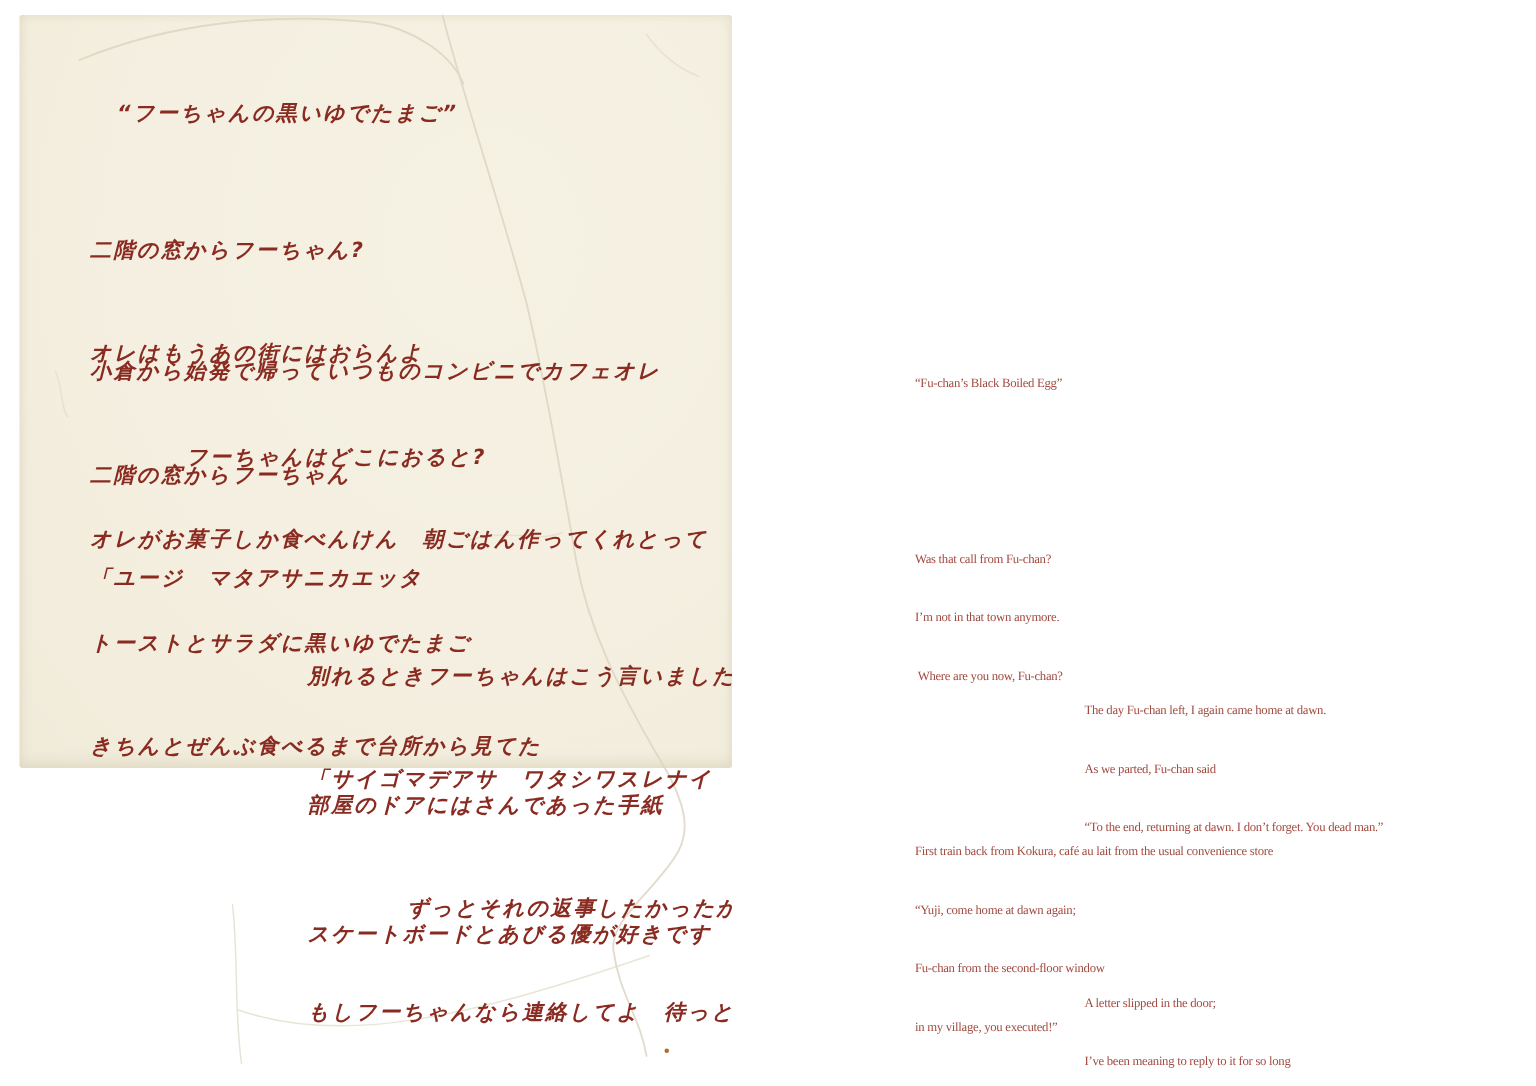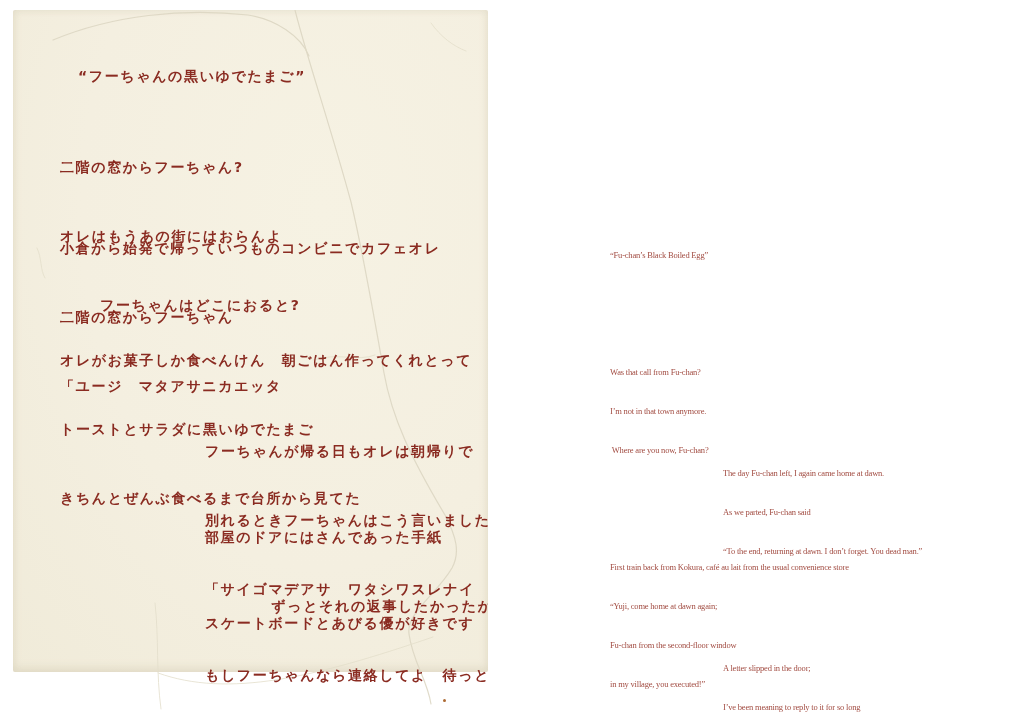--- a/index.html
+++ b/index.html
@@ -1,28 +1,28 @@
 <!DOCTYPE html>
 <html><head>
 <meta charset="utf-8">
 <style>
   html,body{margin:0;padding:0;background:#ffffff;}
   .stage{position:relative;width:1024px;height:724px;background:#ffffff;overflow:hidden;
          font-family:"Liberation Sans",sans-serif;}
   
-  .sheet{position:absolute;left:13px;top:10px;width:475px;height:662px;
+  .sheet{position:absolute;left:13px;top:10px;width:475px;height:502px;
          background:radial-gradient(ellipse at 65% 30%, #f6f2e3 0%, #f4efe0 55%, #f0ebd9 100%);
          box-shadow:inset 0 -4px 8px rgba(190,180,150,.28), inset 0 2px 6px rgba(200,192,165,.18);
-         border-radius:2px;}
+         border-radius:2px;font-style:italic;}
   .creases{position:absolute;left:0;top:0;pointer-events:none;}
   
   .jp{position:absolute;color:#8a2b21;font-size:14px;font-weight:700;
       letter-spacing:1.6px;line-height:23px;white-space:pre;
       font-family:"DejaVu Sans","Liberation Sans",sans-serif;}
-  .ind40{margin-left:40px;}
+  .ind40{margin-left:64px;}
   .ind68{margin-left:68px;}
   .ind38{margin-left:38px;text-align:center;}
   
   .en{position:absolute;color:#a24c42;font-size:8.5px;letter-spacing:-0.2px;
       line-height:13px;white-space:pre;
       font-family:"Liberation Serif","DejaVu Serif",serif;}
   .en p{margin:0 0 13px 0;}
   .speck{position:absolute;width:3px;height:3px;border-radius:50%;background:#ad6a33;}
 </style>
 </head>
@@ -60,21 +60,20 @@
       <div>「ユージ　マタアサニカエッタ</div>
     </div>
 
     <div class="jp" style="left:47px;top:293px">
       <div>オレがお菓子しか食べんけん　朝ごはん作ってくれとって</div>
       <div>トーストとサラダに黒いゆでたまご</div>
       <div>きちんとぜんぶ食べるまで台所から見てた</div>
     </div>
 
     <div class="jp" style="left:192px;top:384px">
-      <div>フーちゃんが帰る日もオレは朝帰りで</div>
       <div>別れるときフーちゃんはこう言いました</div>
       <div>「サイゴマデアサ　ワタシワスレナイ　アナタシケイヨ」</div>
     </div>
 
     <div class="jp" style="left:192px;top:470px">
       <div>部屋のドアにはさんであった手紙</div>
       <div class="ind38">ずっとそれの返事したかったから</div>
       <div>もしフーちゃんなら連絡してよ　待っとるけん</div>
     </div>
 

